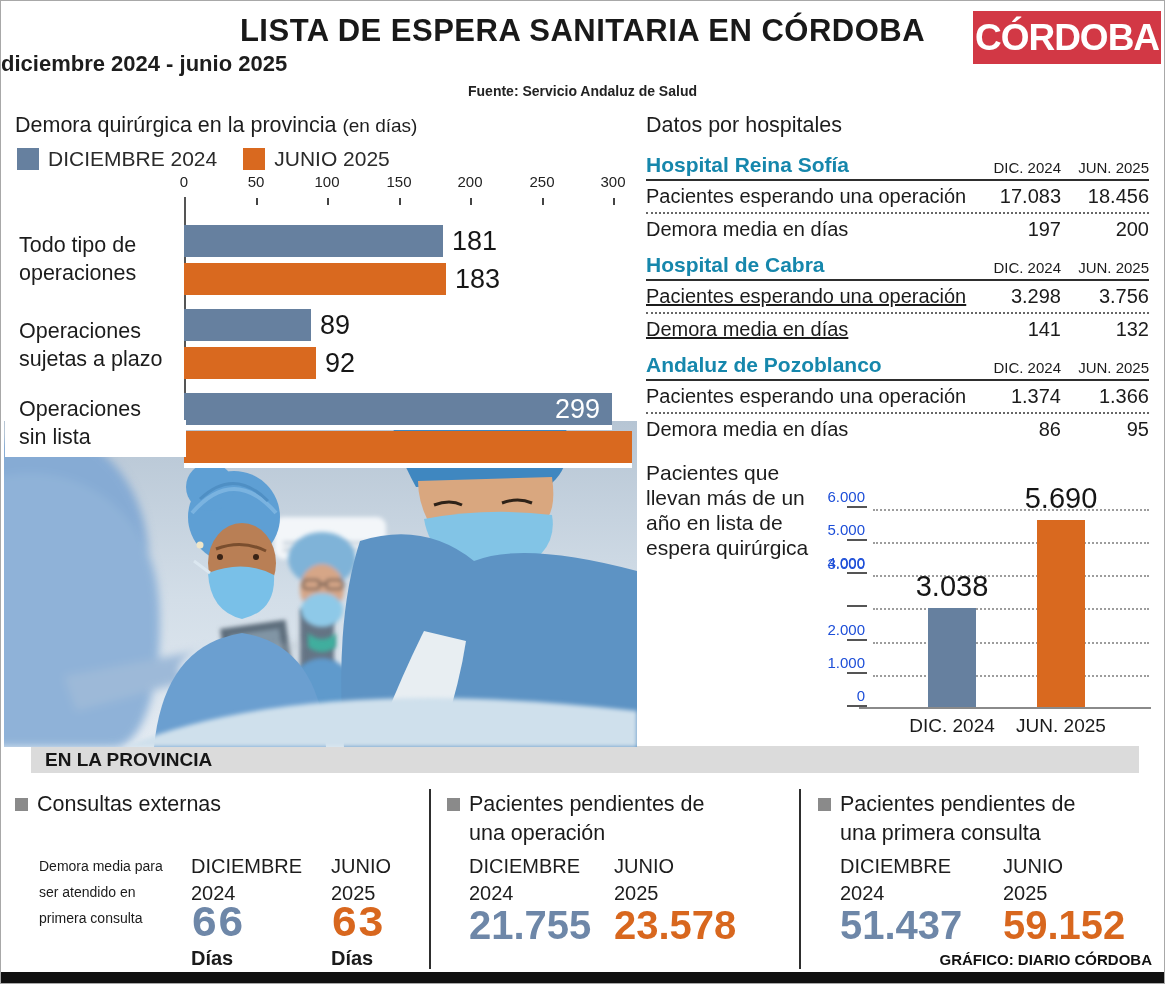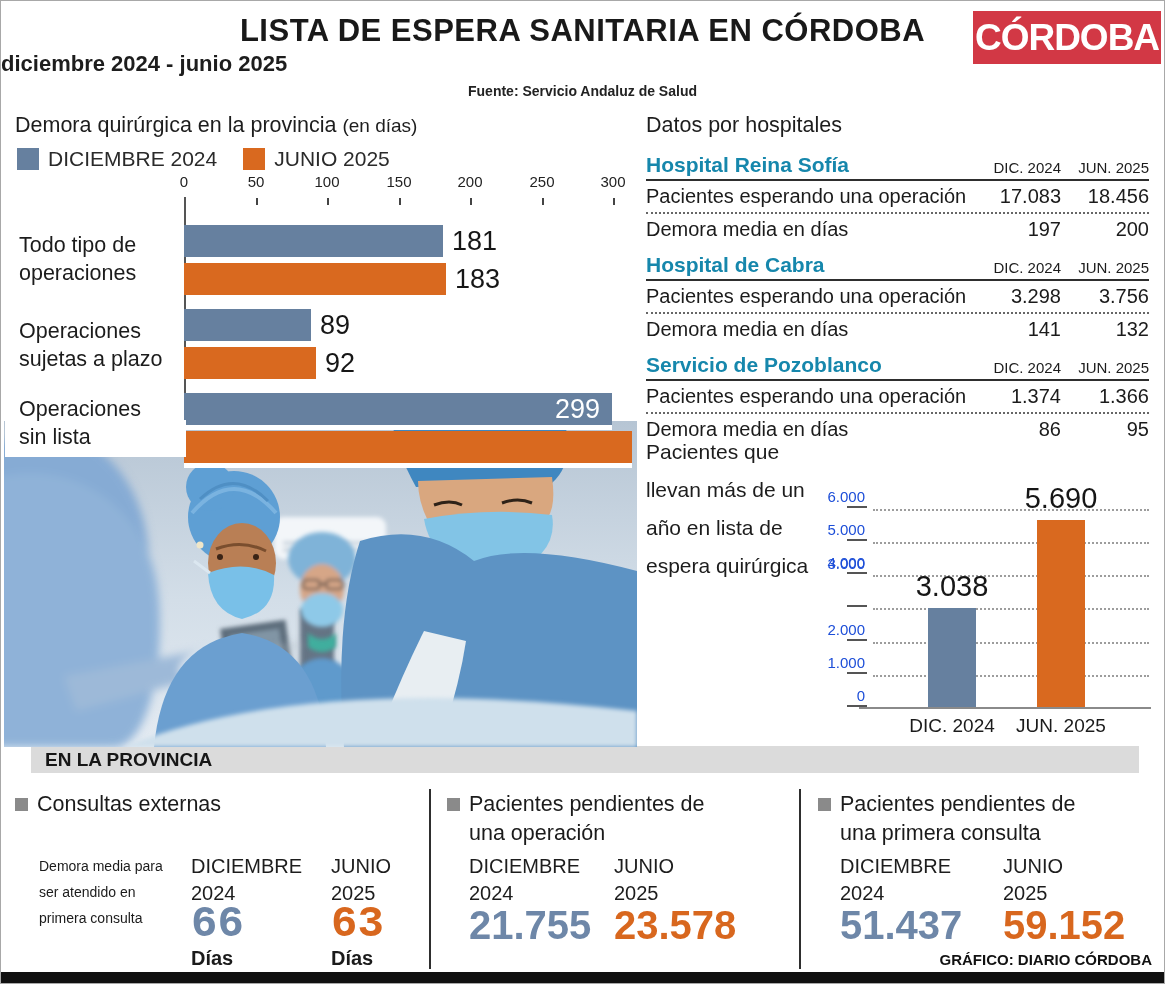--- a/index.html
+++ b/index.html
@@ -49,21 +49,21 @@
   .hosp-val.jun{right:0;}
   
   #vchart{left:0;top:0;width:1165px;height:760px;z-index:2;}
   .vy-label{position:absolute;left:790px;width:74px;text-align:right;font-size:15px;color:#1d4ed8;}
   .vy-tick{position:absolute;left:846px;width:20px;height:2px;background:#555;}
   .v-grid{position:absolute;left:872px;width:276px;border-top:2px dotted #9d9d9d;height:0;}
   .v-base{position:absolute;left:858px;width:292px;height:2px;background:#8a8a8a;top:706px;}
   .vbar{position:absolute;width:48px;}
   .vval{position:absolute;width:140px;text-align:center;font-size:29px;color:#161616;}
   .vx-label{position:absolute;width:130px;text-align:center;font-size:19px;color:#1b1b1b;top:714px;}
-  .year-wait{left:645px;top:432px;width:180px;font-size:21px;line-height:38px;color:#1d1d1d;}
+  .year-wait{left:645px;top:459px;width:180px;font-size:21px;line-height:25px;color:#1d1d1d;}
   
   .prov-bar{left:30px;top:745px;width:1108px;height:27px;background:#dbdbdb;}
   .prov-bar span{display:block;padding-left:14px;font-size:19px;font-weight:700;line-height:27px;color:#161616;}
   .bullet{position:absolute;width:13px;height:13px;background:#8a8a8a;}
   .panel-title{position:absolute;font-size:21.5px;line-height:29px;color:#1b1b1b;}
   .divider{position:absolute;top:788px;height:180px;width:2px;background:#2e2e2e;}
   .note{left:38px;top:852px;width:140px;font-size:14px;line-height:26px;color:#1b1b1b;}
   .col-label{position:absolute;font-size:20px;line-height:27px;color:#1d1d1d;}
   .big-num{position:absolute;font-weight:700;}
   .big-num.blue{color:#6e87a8;}
@@ -227,41 +227,41 @@
       <span class="hosp-val dic">17.083</span>
       <span class="hosp-val jun">18.456</span>
     </div>
     <div class="hosp-row">
       <span>Demora media en días</span>
       <span class="hosp-val dic">197</span>
       <span class="hosp-val jun">200</span>
     </div>
   </div>
 
-  <div class="hosp" style="top:246px;">
+  <div class="hosp" style="top:246px;text-decoration:underline;">
     <div class="hosp-head">
       <span class="hosp-name">Hospital de Cabra</span>
       <span class="hosp-col dic">DIC. 2024</span>
       <span class="hosp-col jun">JUN. 2025</span>
     </div>
     <div class="hosp-row dotted">
       <span>Pacientes esperando una operación</span>
       <span class="hosp-val dic">3.298</span>
       <span class="hosp-val jun">3.756</span>
     </div>
     <div class="hosp-row">
       <span>Demora media en días</span>
       <span class="hosp-val dic">141</span>
       <span class="hosp-val jun">132</span>
     </div>
   </div>
 
   <div class="hosp" style="top:346px;">
     <div class="hosp-head">
-      <span class="hosp-name">Servicio de Pozoblanco</span>
+      <span class="hosp-name">Andaluz de Pozoblanco</span>
       <span class="hosp-col dic">DIC. 2024</span>
       <span class="hosp-col jun">JUN. 2025</span>
     </div>
     <div class="hosp-row dotted">
       <span>Pacientes esperando una operación</span>
       <span class="hosp-val dic">1.374</span>
       <span class="hosp-val jun">1.366</span>
     </div>
     <div class="hosp-row">
       <span>Demora media en días</span>

